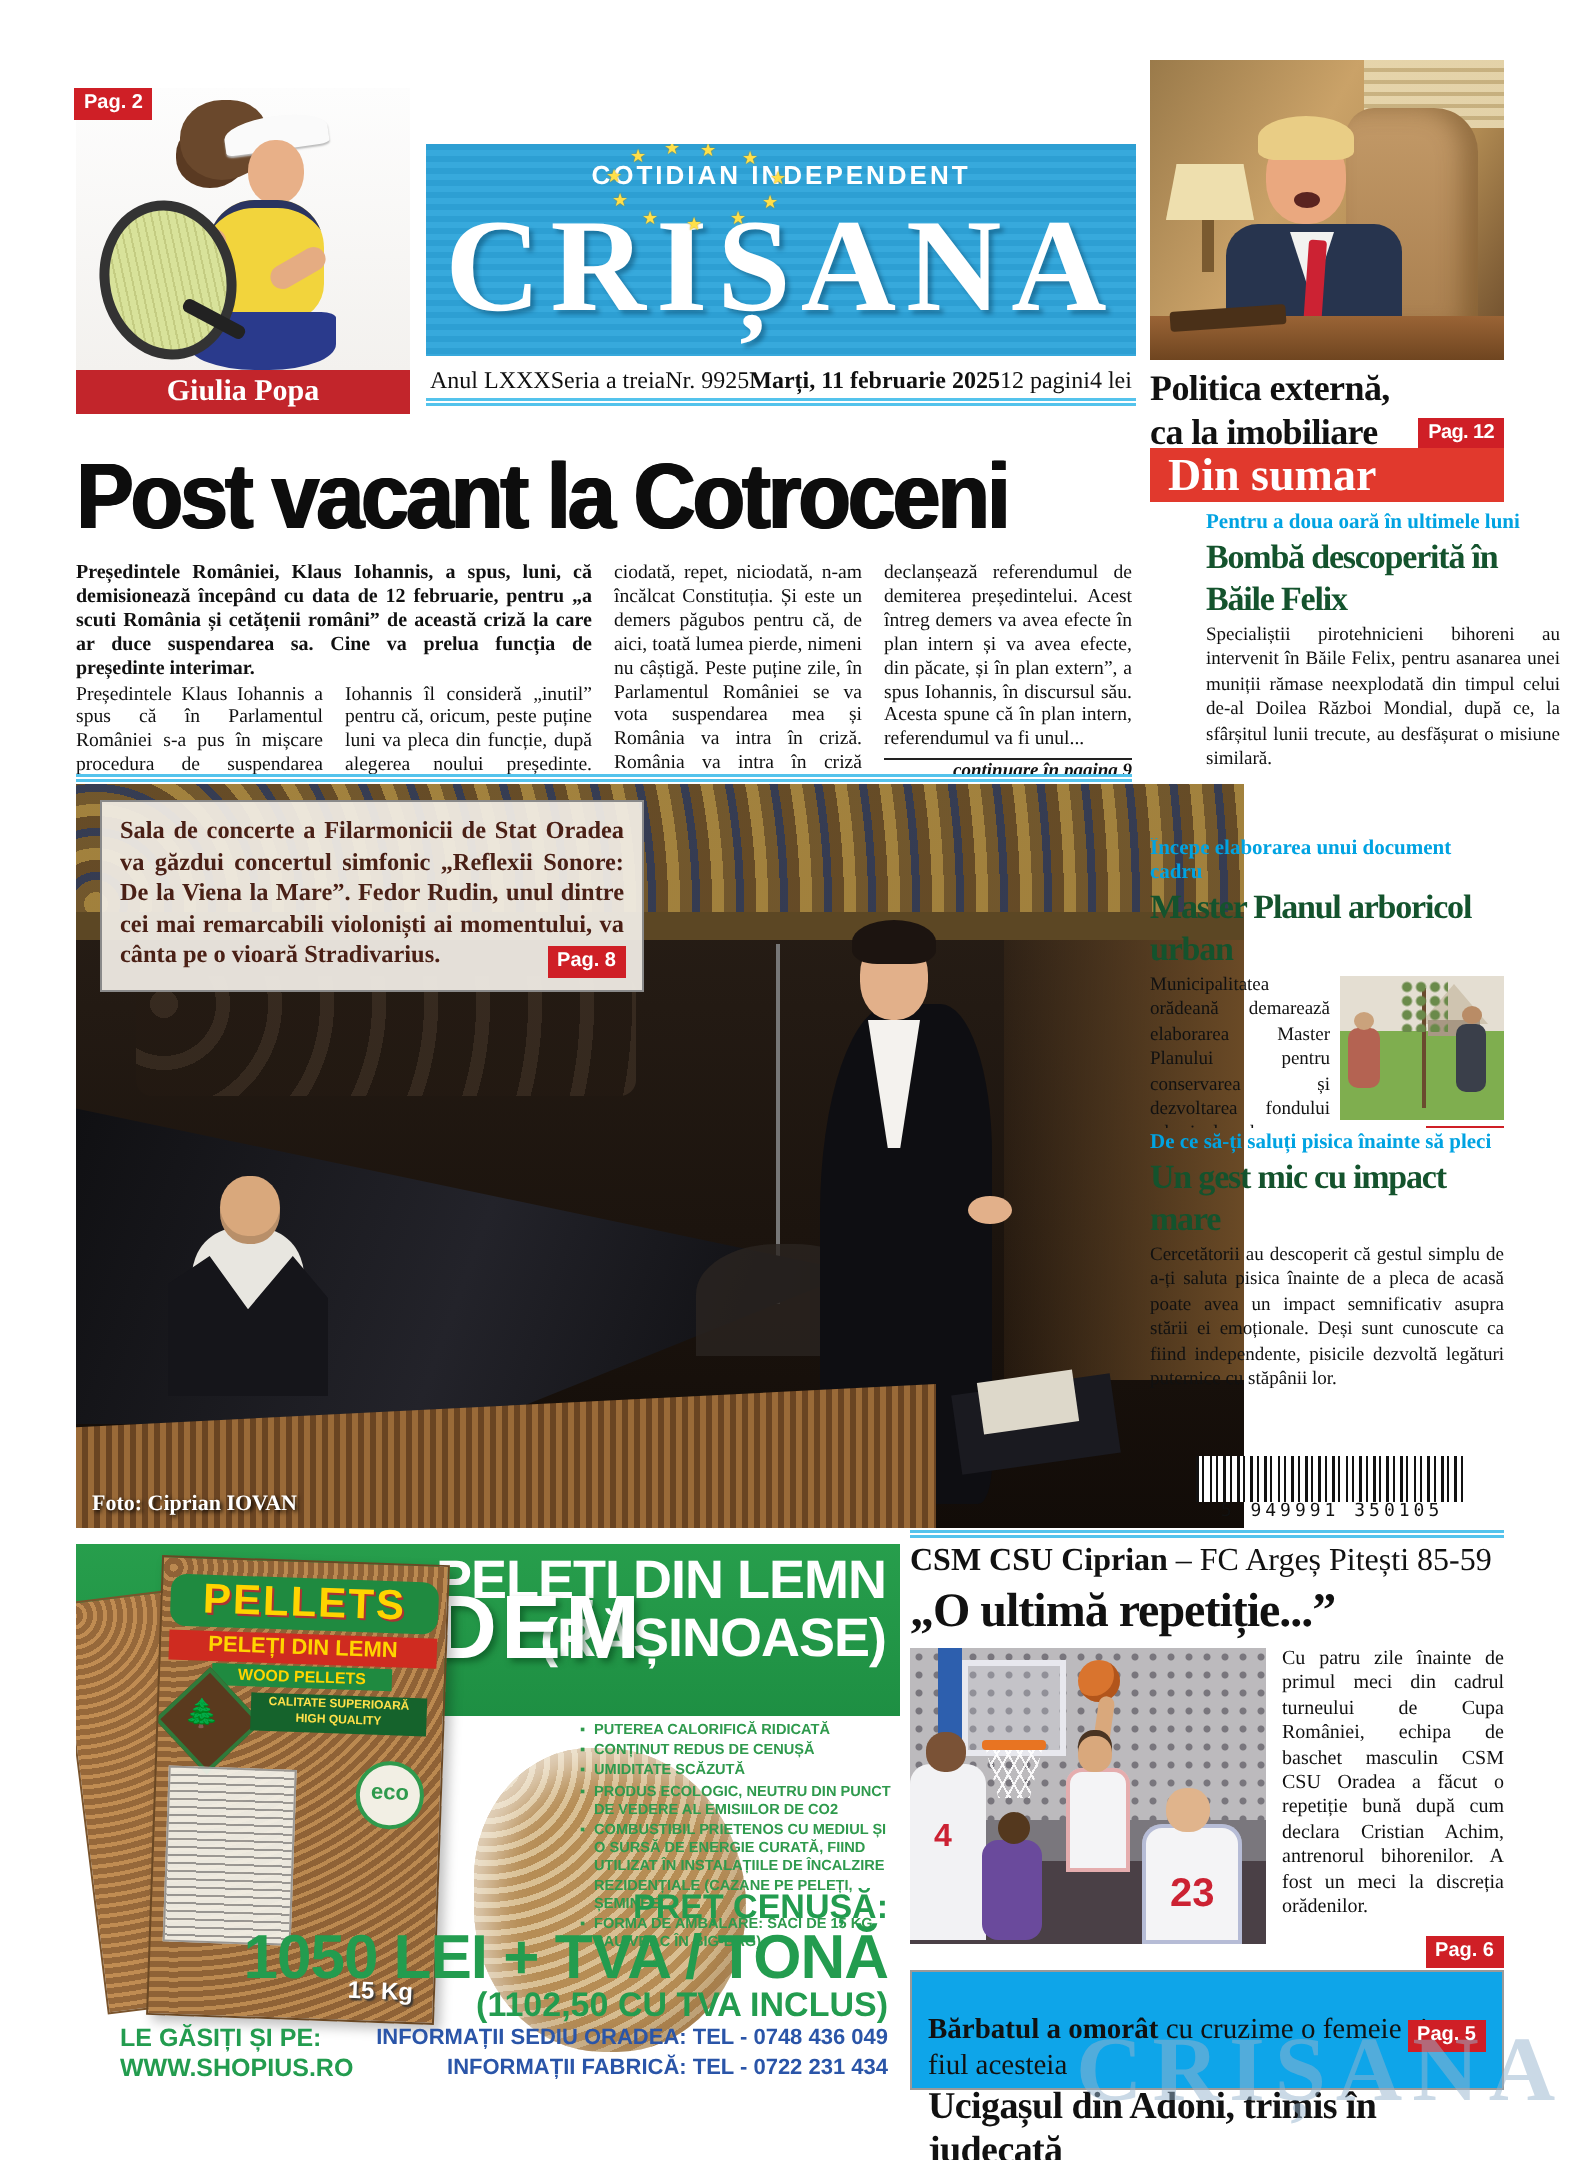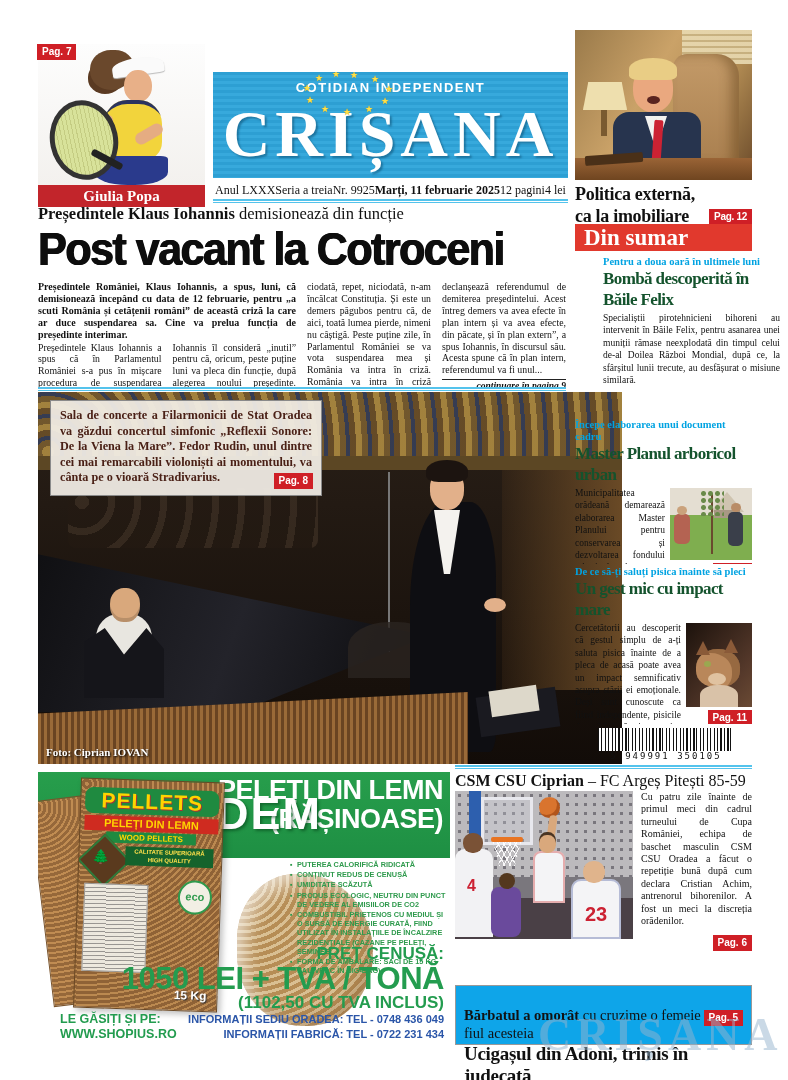--- a/index.html
+++ b/index.html
@@ -134,21 +134,21 @@
       background:repeating-radial-gradient(circle at 7px 7px,#d9bf92 0 3px,#b68d55 3px 7px);
       box-shadow:inset 8px 8px 18px rgba(255,255,255,.65),inset -6px -8px 14px rgba(120,80,40,.35);}
   
   .ph{position:absolute;}
 </style>
 </head>
 <body>
 
 <div class="page">
 
-  <span id="pag7-badge" class="abs badge">Pag. 7</span>
+  <span id="pag7-badge" class="abs badge">Pag. 2</span>
 
   <div id="tennis-photo" class="abs">
     <div class="ph" style="left:52px;top:6px;width:44px;height:40px;border-radius:50% 45% 55% 50%;background:#6a482c;box-shadow:-6px 8px 0 -4px #5a3a22;"></div>
     <div class="ph" style="left:74px;top:14px;width:52px;height:17px;background:#fafafa;border-radius:50% 50% 10% 10%;transform:rotate(-8deg);box-shadow:0 1px 1px #bbb;"></div>
     <div class="ph" style="left:86px;top:26px;width:28px;height:32px;border-radius:48%;background:#e8b088;"></div>
     <div class="ph" style="left:66px;top:56px;width:58px;height:60px;border-radius:40% 40% 30% 30%;background:#f2d43c;box-shadow:inset 0 8px 0 -4px #2a3460;"></div>
     <div class="ph" style="left:42px;top:66px;width:34px;height:12px;border-radius:6px;background:#e5ac82;transform:rotate(24deg);"></div>
     <div class="ph" style="left:96px;top:84px;width:30px;height:12px;border-radius:6px;background:#e5ac82;transform:rotate(-30deg);"></div>
     <div class="ph" style="left:56px;top:112px;width:74px;height:29px;border-radius:10% 10% 45% 45%;background:#2a3a8c;"></div>
     <div class="ph" style="left:12px;top:56px;width:58px;height:70px;border-radius:50%;border:5px solid #333;background:repeating-linear-gradient(90deg,#d8e29a 0 3px,#c4cc82 3px 4px),repeating-linear-gradient(0deg,#d8e29a 0 3px,#c4cc82 3px 4px);transform:rotate(-12deg);"></div>
@@ -192,23 +192,20 @@
   <div id="infobar" class="abs">
     <span>Anul LXXX</span>
     <span>Seria a treia</span>
     <span>Nr. 9925</span>
     <span class="b">Marți, 11 februarie 2025</span>
     <span>12 pagini</span>
     <span>4 lei</span>
   </div>
   <div id="rule-infobar" class="abs rule2"></div>
 
-  <div id="kicker-main" class="abs">
-    <span class="b">Președintele Klaus Iohannis</span><span> demisionează din funcție</span>
-  </div>
   <div id="headline-main" class="abs">Post vacant la Cotroceni</div>
 
   <div id="body-main" class="abs">
     <div class="colA">
       <div class="lead">Președintele României, Klaus Iohannis, a spus, luni, că demisionează începând cu data de 12 februarie, pentru „a scuti România și cetățenii români” de această criză la care ar duce suspendarea sa. Cine va prelua funcția de președinte interimar.</div>
       <div class="twocol bt">Președintele Klaus Iohannis a spus că în Parlamentul României s-a pus în mișcare procedura de suspendarea președintelui, demers pe care Iohannis îl consideră „inutil” pentru că, oricum, peste puține luni va pleca din funcție, după alegerea noului președinte. „Este un demers nefondat pentru că ni-</div>
     </div>
     <div class="col bt">ciodată, repet, niciodată, n-am încălcat Constituția. Și este un demers păgubos pentru că, de aici, toată lumea pierde, nimeni nu câștigă. Peste puține zile, în Parlamentul României se va vota suspendarea mea și România va intra în criză. România va intra în criză pentru că se</div>
     <div class="col">
       <div class="bt">declanșează referendumul de demiterea președintelui. Acest întreg demers va avea efecte în plan intern și va avea efecte, din păcate, și în plan extern”, a spus Iohannis, în discursul său. Acesta spune că în plan intern, referendumul va fi unul...</div>
@@ -278,45 +275,35 @@
         <span class="badge">Pag. 3</span>
       </span>
       <span>Municipalitatea orădeană demarează elaborarea Master Planului pentru conservarea și dezvoltarea fondului arboricol urban, care va fi realizat în termen de 11 luni, fiind structurat pe etape intermediare.</span>
     </div>
   </div>
 
   <div id="item3" class="abs news-item">
     <div class="news-kicker">De ce să-ți saluți pisica înainte să pleci</div>
     <div class="news-head">Un gest mic cu impact mare</div>
     <div class="news-body">
-      <span class="news-float" style="width:66px;">
-        <span class="news-img" style="width:66px;height:84px;background:linear-gradient(130deg,#1c120c,#54382a 70%,#6a4a34);position:relative;overflow:hidden;display:block;">
-          <span class="ph" style="left:10px;top:26px;width:44px;height:38px;border-radius:48% 48% 42% 42%;background:#b9875a;box-shadow:inset -8px 4px 0 rgba(90,50,20,.35);"></span>
-          <span class="ph" style="left:10px;top:18px;width:14px;height:14px;background:#8a5a38;clip-path:polygon(0 100%,50% 0,100% 100%);"></span>
-          <span class="ph" style="left:38px;top:16px;width:14px;height:14px;background:#8a5a38;clip-path:polygon(0 100%,50% 0,100% 100%);"></span>
-          <span class="ph" style="left:18px;top:38px;width:7px;height:6px;border-radius:50%;background:#9aa850;"></span>
-          <span class="ph" style="left:22px;top:50px;width:18px;height:12px;border-radius:50%;background:#e0c2a0;"></span>
-          <span class="ph" style="left:14px;top:62px;width:38px;height:22px;border-radius:45% 45% 0 0;background:#d9c2a8;"></span>
-        </span>
-        <span class="badge">Pag. 11</span>
-      </span>
       <span>Cercetătorii au descoperit că gestul simplu de a-ți saluta pisica înainte de a pleca de acasă poate avea un impact semnificativ asupra stării ei emoționale. Deși sunt cunoscute ca fiind independente, pisicile dezvoltă legături puternice cu stăpânii lor.</span>
     </div>
   </div>
 
   <div id="barcode" class="abs">
     <div class="bars"></div>
     <div class="num">5 949991 350105</div>
   </div>
 
   <div id="rule-sports" class="abs rule2"></div>
   <div id="sports" class="abs">
     <div class="kicker">
       <span class="b">CSM CSU Ciprian</span><span> – FC Argeș Pitești 85-59</span>
     </div>
+    <div class="head">„O ultimă repetiție...”</div>
     <div class="row">
       <div id="bball-photo">
         <div class="ph" style="left:0;top:0;width:178px;height:86px;background:radial-gradient(circle,#55525a 1.5px,transparent 2px) 0 0/9px 9px;opacity:.65;"></div>
         <div class="ph" style="left:14px;top:0;width:12px;height:70px;background:#2d5fae;"></div>
         <div class="ph" style="left:26px;top:6px;width:46px;height:42px;border:3px solid #e8e8ee;background:rgba(220,225,235,.25);"></div>
         <div class="ph" style="left:36px;top:46px;width:32px;height:5px;background:#e87422;border-radius:2px;"></div>
         <div class="ph" style="left:38px;top:51px;width:28px;height:24px;background:repeating-linear-gradient(60deg,#fff 0 1px,transparent 1px 5px),repeating-linear-gradient(-60deg,#fff 0 1px,transparent 1px 5px);clip-path:polygon(0 0,100% 0,78% 100%,22% 100%);opacity:.9;"></div>
         <div class="ph" style="left:84px;top:6px;width:21px;height:21px;border-radius:50%;background:#d9742e;box-shadow:inset -3px -3px 0 rgba(120,40,0,.4);"></div>
         <div class="ph" style="left:92px;top:24px;width:8px;height:40px;background:#d9a87c;border-radius:4px;transform:rotate(8deg);"></div>
         <div class="ph" style="left:78px;top:60px;width:32px;height:52px;border-radius:8px 8px 0 0;background:#f4f4f6;box-shadow:inset 0 0 0 2px rgba(200,40,40,.35);"></div>

